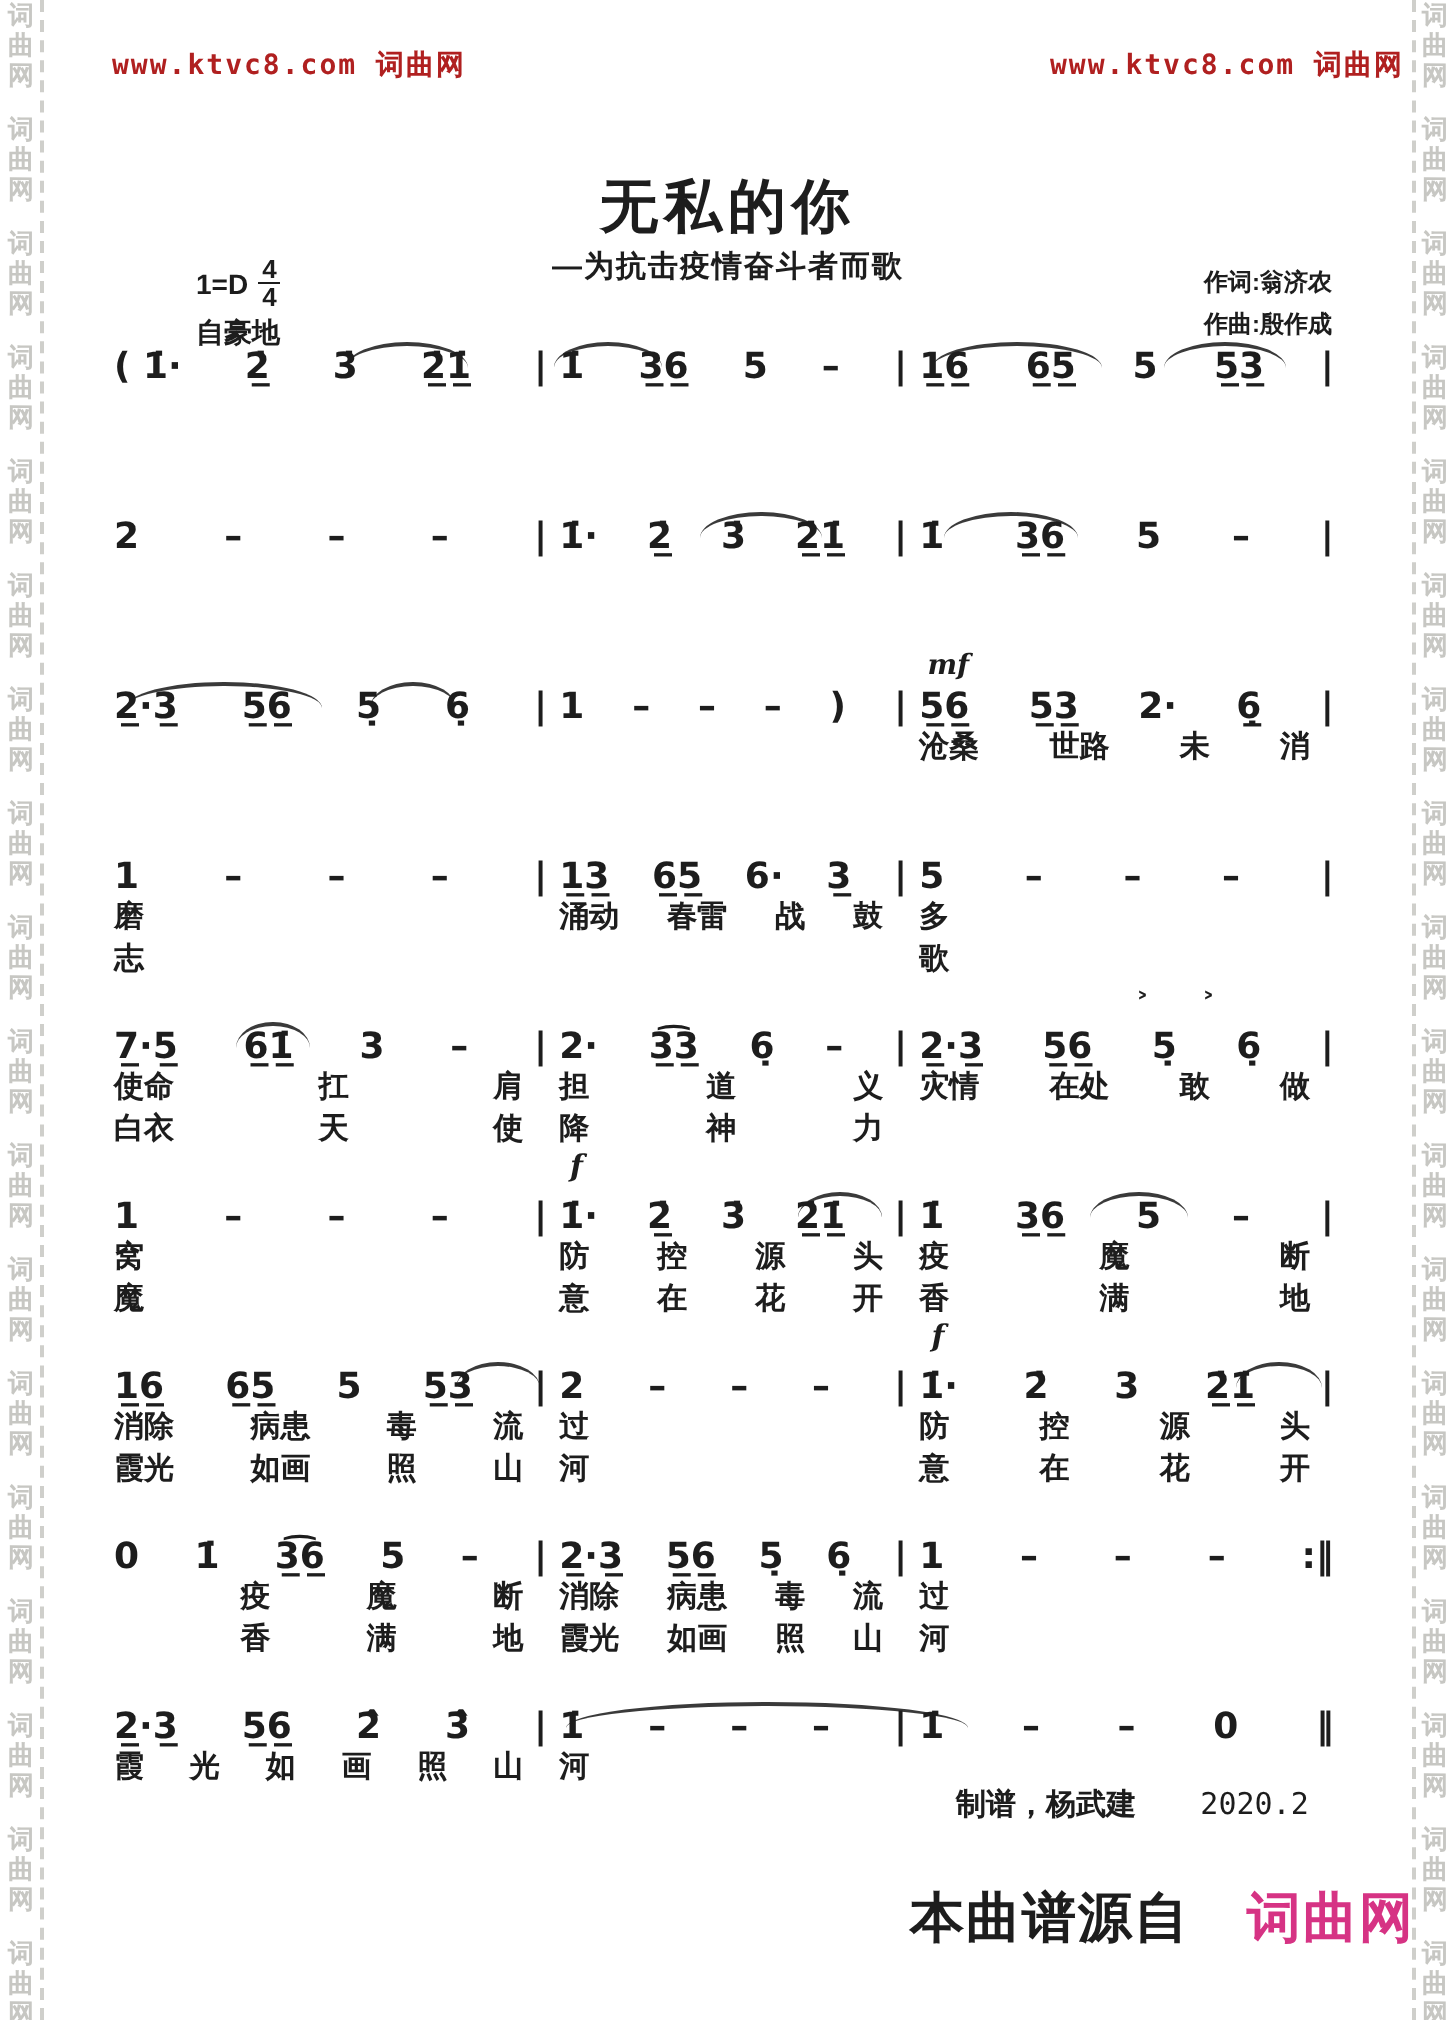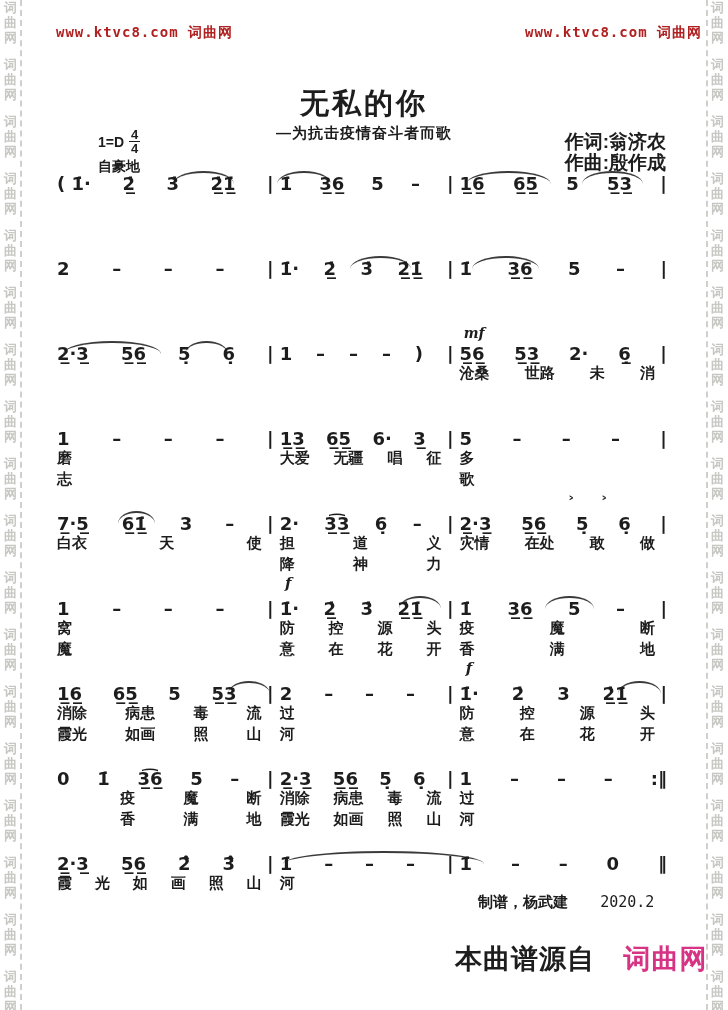--- a/index.html
+++ b/index.html
@@ -20,21 +20,21 @@
   
   .site-header{position:absolute;top:24px;font-family:"DejaVu Sans Mono","Liberation Mono",monospace;
     font-size:14px;font-weight:bold;color:#b02020;letter-spacing:1px;}
   .site-header.hl{left:56px;}
   .site-header.hr{right:26px;}
   
   .title{position:absolute;top:84px;left:0;width:100%;text-align:center;
     font-size:29px;font-weight:bold;letter-spacing:3px;}
   .subtitle{position:absolute;top:124px;left:0;width:100%;text-align:center;
     font-size:15px;font-weight:bold;letter-spacing:1px;}
-  .credits{position:absolute;top:131px;right:62px;font-size:19px;font-weight:bold;line-height:21px;}
+  .credits{position:absolute;top:131px;right:62px;font-size:12px;font-weight:bold;line-height:21px;}
   .keysig{position:absolute;left:98px;top:128px;font-size:14px;font-weight:bold;}
   .keysig .krow{display:flex;align-items:center;gap:5px;}
   .beat{display:inline-block;text-align:center;font-size:13px;line-height:13px;}
   .beat .top{border-bottom:1px solid #1d1d1d;padding:0 2px;}
   .expression{margin-top:3px;}
   
   .score{position:absolute;left:57px;top:170px;width:610px;}
   .system{position:relative;height:85px;}
   .notes-row{display:flex;}
   .measure{position:relative;box-sizing:border-box;padding-right:6px;}
@@ -339,34 +339,35 @@
     </div>
     <div class="system">
       <div class="notes-row">
         <div class="measure">
           <div class="note-line"><div class="" style="display: inline;">1</div><div class="" style="display: inline;">–</div><div class="" style="display: inline;">–</div><div class="" style="display: inline;">–</div><div class="" style="display: inline;">|</div></div>
           <div class="lyric-line"><div class="" style="display: inline;">磨</div></div>
           <div class="lyric-line"><div class="" style="display: inline;">志</div></div>
         </div>
         <div class="measure">
           <div class="note-line"><div class="" style="display: inline;">1̲3̲</div><div class="" style="display: inline;">6̲5̲</div><div class="" style="display: inline;">6·</div><div class="" style="display: inline;">3̲</div><div class="" style="display: inline;">|</div></div>
-          <div class="lyric-line"><div class="" style="display: inline;">大爱</div><div class="" style="display: inline;">无疆</div><div class="" style="display: inline;">唱</div><div class="" style="display: inline;">征</div></div>
+          <div class="lyric-line"><div class="" style="display: inline;">涌动</div><div class="" style="display: inline;">春雷</div><div class="" style="display: inline;">战</div><div class="" style="display: inline;">鼓</div></div>
         </div>
         <div class="measure">
           <div class="note-line"><div class="" style="display: inline;">5</div><div class="" style="display: inline;">–</div><div class="" style="display: inline;">–</div><div class="" style="display: inline;">–</div><div class="" style="display: inline;">|</div></div>
           <div class="lyric-line"><div class="" style="display: inline;">多</div></div>
           <div class="lyric-line"><div class="" style="display: inline;">歌</div></div>
         </div>
       </div>
     </div>
     <div class="system">
       <div class="slur-arc" style="left: 10%; width: 6%;"></div>
       <div class="notes-row">
         <div class="measure">
           <div class="note-line"><div class="" style="display: inline;">7̲·5̲</div><div class="" style="display: inline;">6̲1̲̇</div><div class="" style="display: inline;">3</div><div class="" style="display: inline;">–</div><div class="" style="display: inline;">|</div></div>
+          <div class="lyric-line"><div class="" style="display: inline;">使命</div><div class="" style="display: inline;">扛</div><div class="" style="display: inline;">肩</div></div>
           <div class="lyric-line"><div class="" style="display: inline;">白衣</div><div class="" style="display: inline;">天</div><div class="" style="display: inline;">使</div></div>
         </div>
         <div class="measure">
           <div class="note-line"><div class="" style="display: inline;">2·</div><div class="" style="display: inline;">3̲͡3̲</div><div class="" style="display: inline;">6̣</div><div class="" style="display: inline;">–</div><div class="" style="display: inline;">|</div></div>
           <div class="lyric-line"><div class="" style="display: inline;">担</div><div class="" style="display: inline;">道</div><div class="" style="display: inline;">义</div></div>
           <div class="lyric-line"><div class="" style="display: inline;">降</div><div class="" style="display: inline;">神</div><div class="" style="display: inline;">力</div></div>
           <div class="below-label">f</div>
         </div>
         <div class="measure">
           <div class="above-label right">˃˃</div>

